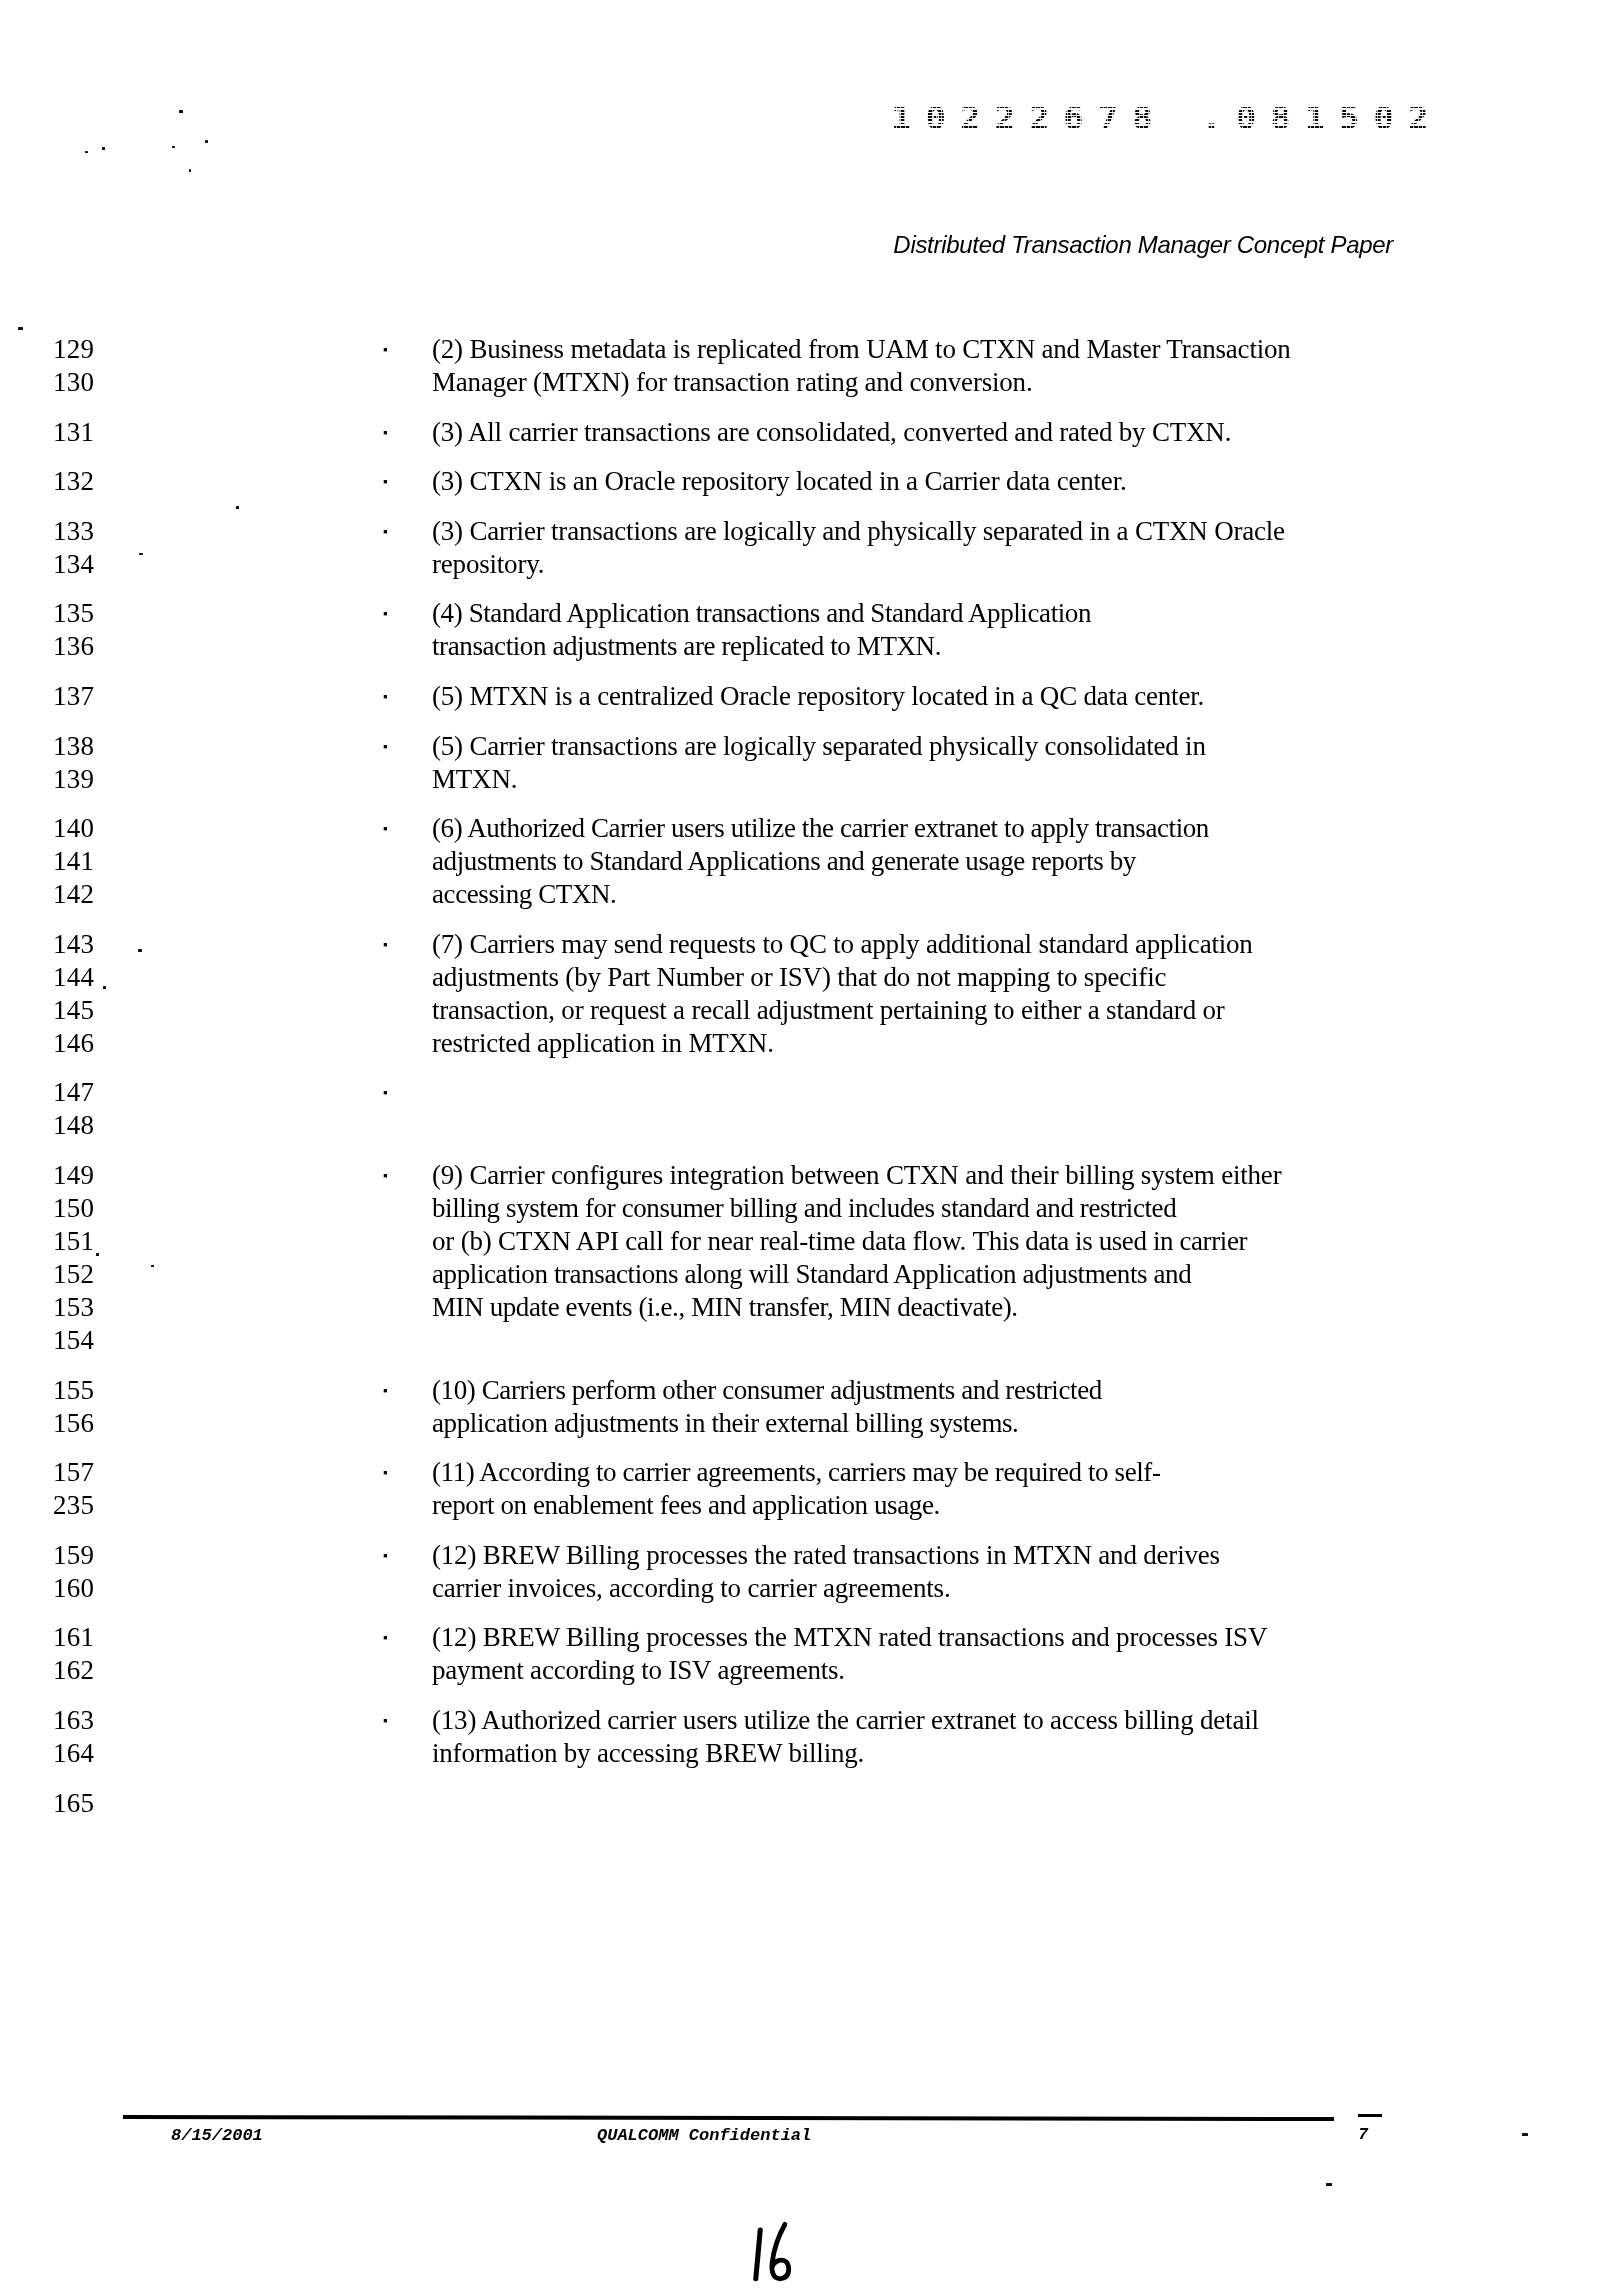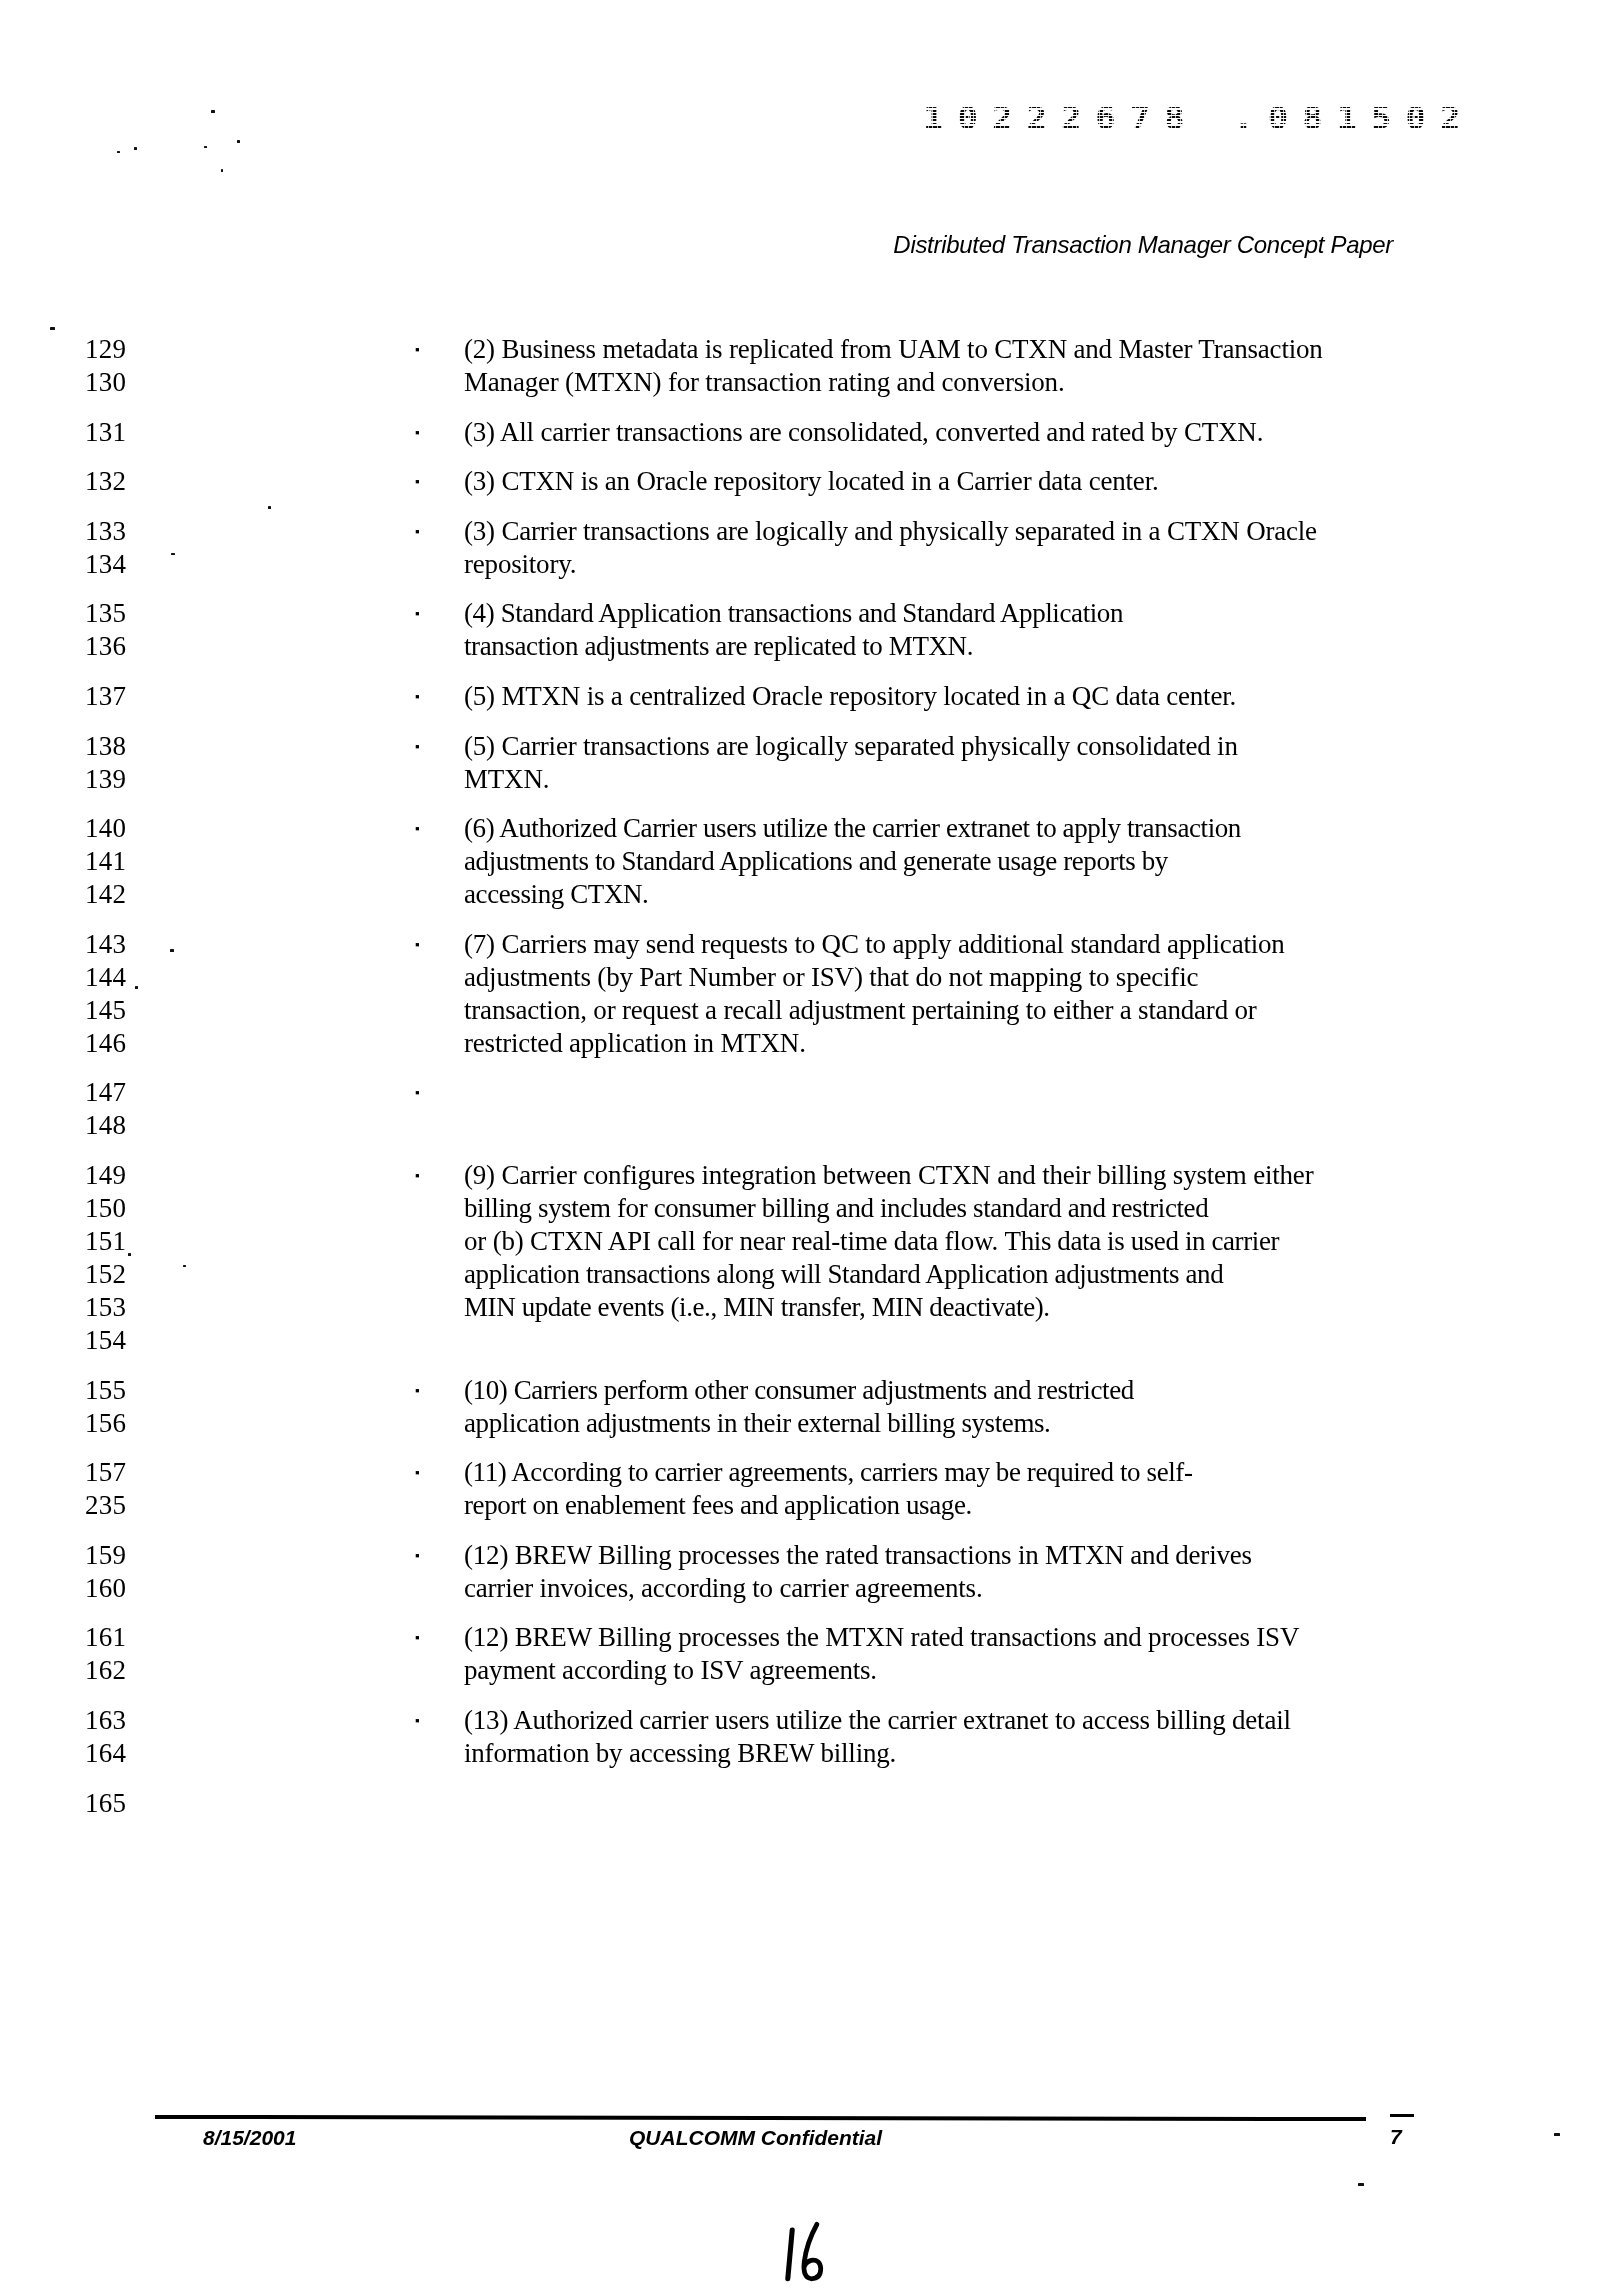--- a/index.html
+++ b/index.html
@@ -2,21 +2,21 @@
 <html style="font-size:10.2px"><head>
 <meta charset="utf-8">
 <style>
   html, body { margin:0; padding:0; }
   body {
     width:1601px; height:2295px;
     background:#ffffff; color:#000;
     font-family:"Liberation Serif", serif;
     position:relative; overflow:hidden;
   }
-  .page { position:absolute; inset:0;margin-left:32px; }
+  .page { position:absolute; inset:0; }
 
   
   .stamp-wrap { position:absolute; left:891px; top:100px; height:37px; }
   .stamp {
     font-family:"DejaVu Sans Mono", monospace;
     font-size:34px; font-weight:700; letter-spacing:14px;
     white-space:nowrap; color:#0a0a0a; transform:scaleY(0.92);
     transform-origin:top left;
   }
   .stamp-wrap::after {
@@ -45,22 +45,22 @@
   .text > div { height:33px; white-space:nowrap; }
   .text.b, .text .b { font-weight:400; letter-spacing:-0.4px; }
 
   
   .footer-rule {
     position:absolute; left:123px; top:2116px; width:1211px; height:3.8px;
     background:#000; transform:rotate(0.10deg);
   }
   .footer-dash { position:absolute; left:1358px; top:2114px; width:24px; height:3.2px; background:#000; }
   .footer-text {
-    font-family:Liberation Sans, sans-serif;
-    font-style:italic; font-weight:700; font-size:21px; white-space:nowrap;
+    font-family:Liberation Mono, monospace;
+    font-style:italic; font-weight:700; font-size:17px; white-space:nowrap;
   }
   .footer-date   { position:absolute; left:171px;  top:2126px; }
   .footer-center { position:absolute; left:597px;  top:2126px; }
   .footer-page   { position:absolute; left:1358px; top:2125px; }
 
   
   .handwritten { position:absolute; left:739px; top:2216px; width:64px; height:71px; }
 
   
   .speck { position:absolute; background:#111; border-radius:0.6px; }

